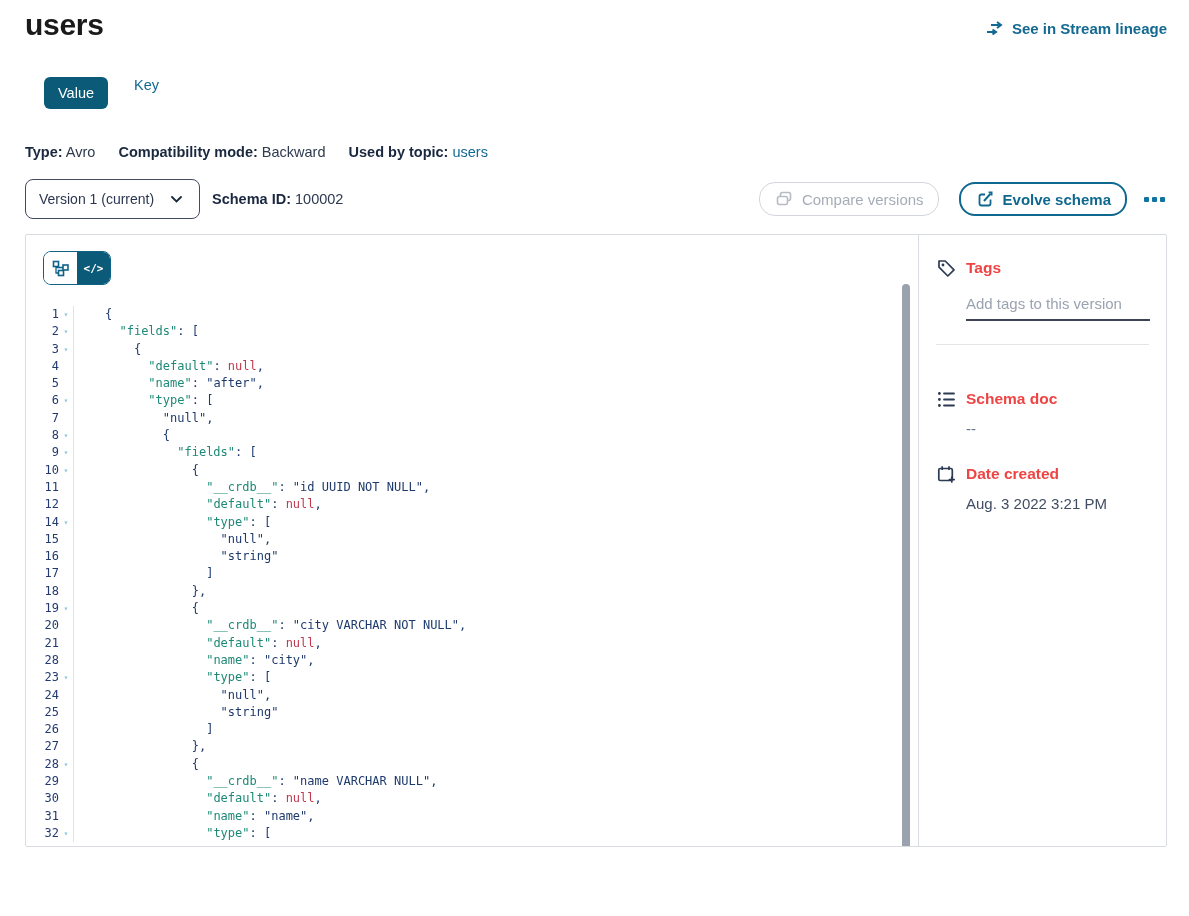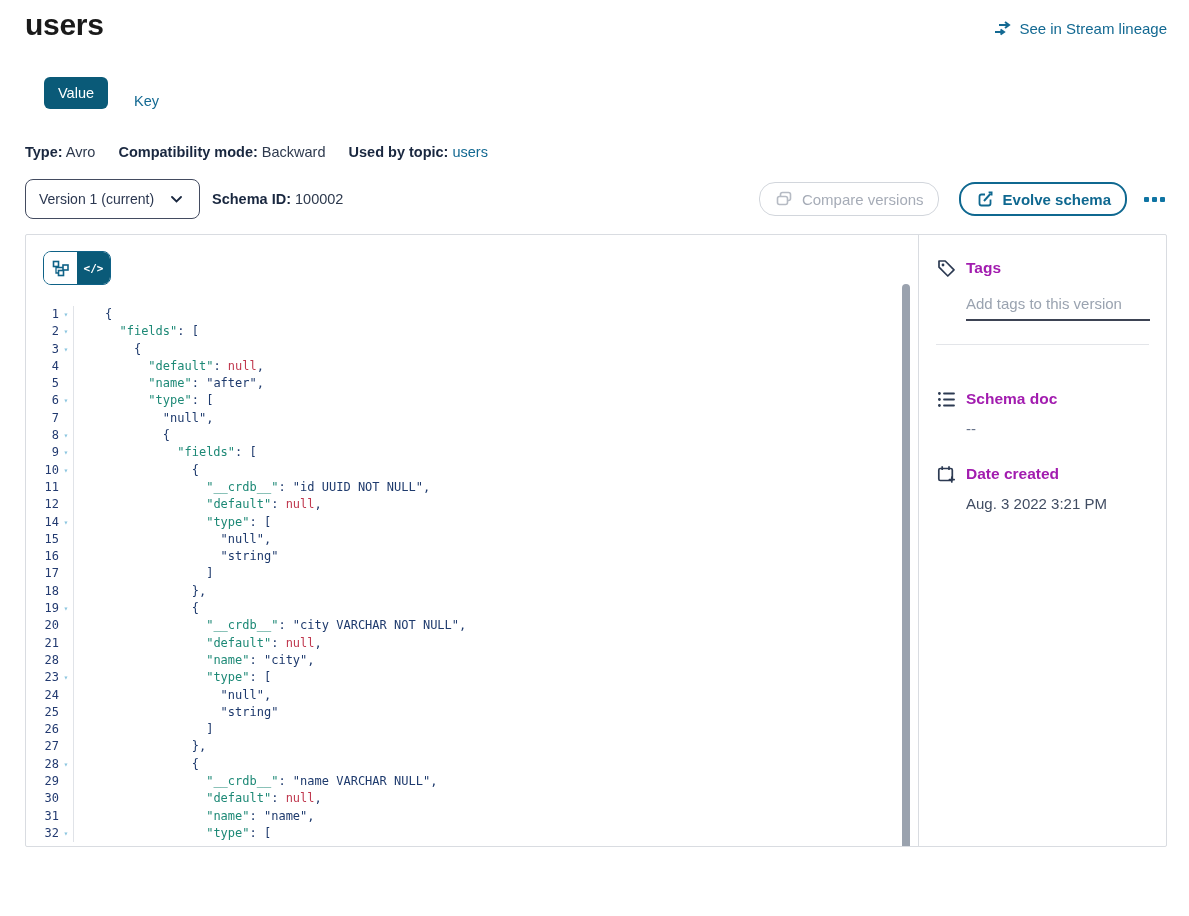--- a/index.html
+++ b/index.html
@@ -4,30 +4,30 @@
 <style>
   * { box-sizing: border-box; margin: 0; padding: 0; }
   html,body { width:1189px; height:916px; overflow:hidden; background:#ffffff;
     font-family:"Liberation Sans", sans-serif; color:#2e3a4e; }
   .page { padding:0 22px 0 25px; }
 
   
   .hdr { display:flex; justify-content:space-between; align-items:flex-start; margin-top:6px; }
   .hdr h1 { font-size:30px; line-height:38px; font-weight:700; color:#1a1a1a; letter-spacing:-0.3px; }
   .lineage { display:flex; align-items:center; gap:7px; margin-top:12px; color:#136992;
-    font-size:15px; font-weight:400; cursor:pointer; text-decoration:none; }
+    font-size:15px; font-weight:700; cursor:pointer; text-decoration:none; }
 
   
   .tabs { margin-top:46px; border-bottom:4px solid #d7ebf4; }
   .tab { display:inline-block; margin-right:30px; padding-bottom:10px; margin-bottom:-4px;
     font-size:15.5px; color:#136992; border-bottom:4px solid transparent; cursor:pointer; }
   .tab.active { color:#1e2b3c; font-weight:500; border-bottom-color:#0a5a78; }
 
   
-  .seg-row { margin-top:33px; display:flex; align-items:flex-end;padding-left:19px; }
+  .seg-row { margin-top:33px; display:flex; align-items:flex-start;padding-left:19px; }
   .seg-btn { background:#0a5a78; color:#fff; font-size:14.5px; padding:8px 14px; border:none;
     border-radius:6px; cursor:pointer; }
   .seg-link { margin-left:26px; color:#136992; font-size:14.5px; cursor:pointer; }
 
   
   .meta { margin-top:35px; font-size:14.5px; color:#2e3a4e; }
   .meta b { color:#19273f; font-weight:700; }
   .meta .grp { margin-right:19px; }
   .meta a { color:#136992; text-decoration:none; cursor:pointer; }
 
@@ -65,21 +65,21 @@
   .tk-str { color:#1e3a6d; }
   .tk-punc { color:#1e3a6d; }
   .tk-null { color:#c0394f;margin-top:16px; }
 
   .scroll-thumb { position:absolute; top:49px; right:8px; bottom:-6px; width:8px;
     background:#9aa2ae; border-radius:4px; cursor:grab; }
 
   
   .sidebar { width:248px; flex:0 0 248px; border-left:1px solid #d9dce1; padding:23px 17px 0 17px; }
   .sec-hd { display:flex; align-items:center; gap:10px; }
-  .sec-hd .ttl { font-size:15.5px; font-weight:700; color:#a21caf; }
+  .sec-hd .ttl { font-size:15.5px; font-weight:700; color:#ef4444; }
   .sec-ic { width:20px; height:20px; flex:0 0 20px; display:flex; align-items:center; justify-content:center; }
   .tag-input { display:block; margin:17px 0 0 30px; width:184px; border:none;
     border-bottom:2px solid #3d4354; padding:0 0 7px 0; font-size:15px; color:#0f766e;
     font-family:"Liberation Sans", sans-serif; outline:none; }
   .tag-input::placeholder { color:#9aa3b0; }
   .sb-divider { border:none; border-top:1px solid #e3e5e9; margin-top:23px; }
   .sec { margin-top:44px; }
   .sec + .sec { margin-top:27px; }
   .sec-val { margin:11px 0 0 30px; font-size:15px; color:#414d63; }
   .sec-val.dim { color:#68738a; }

